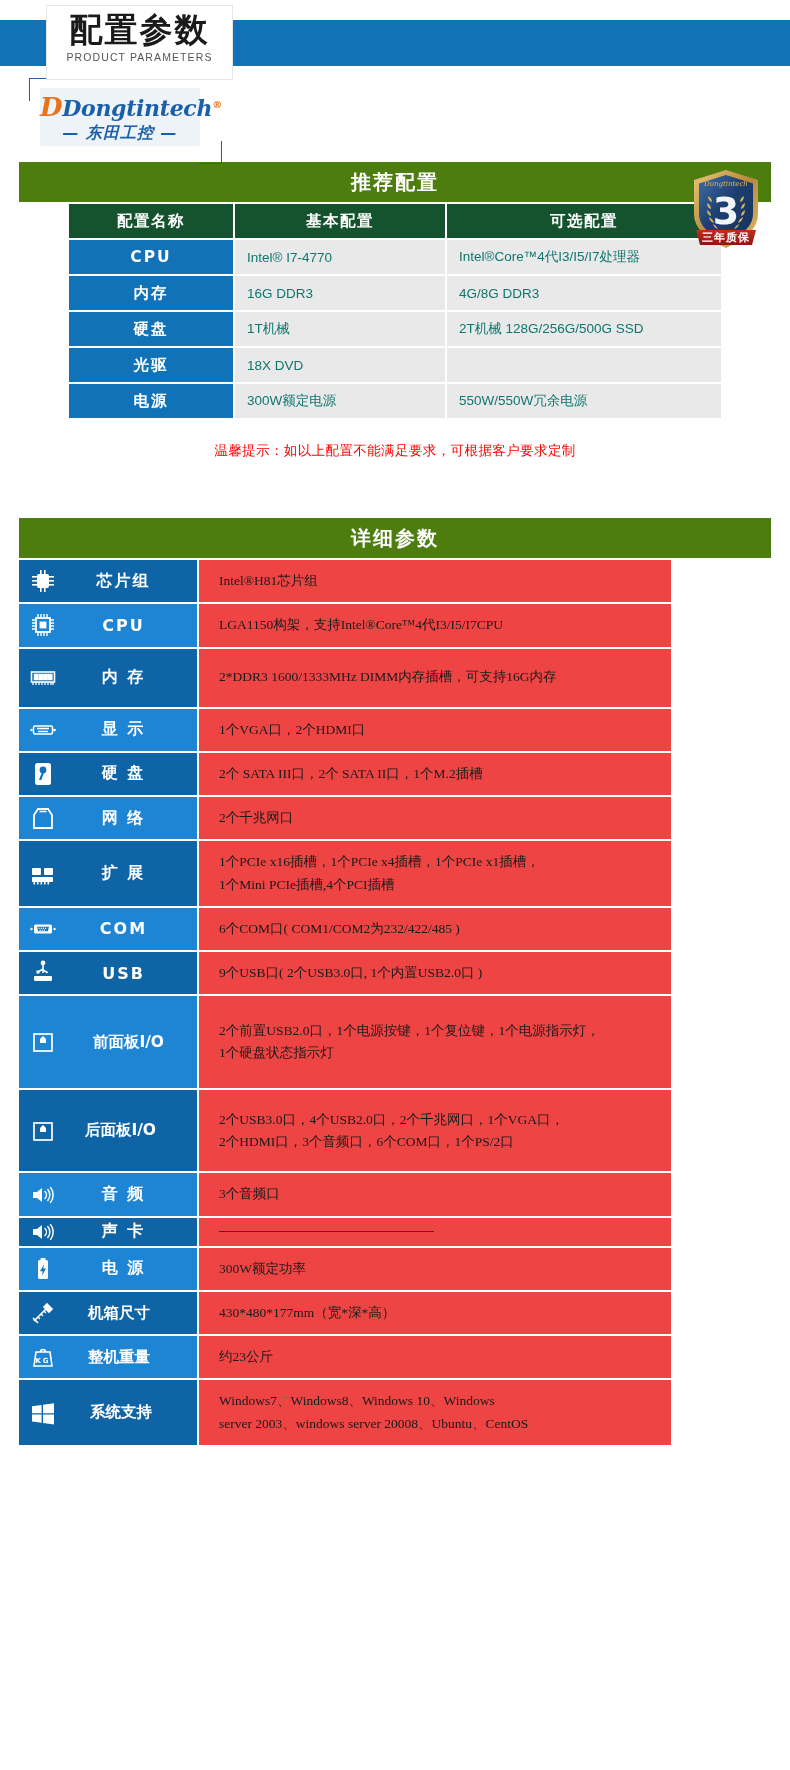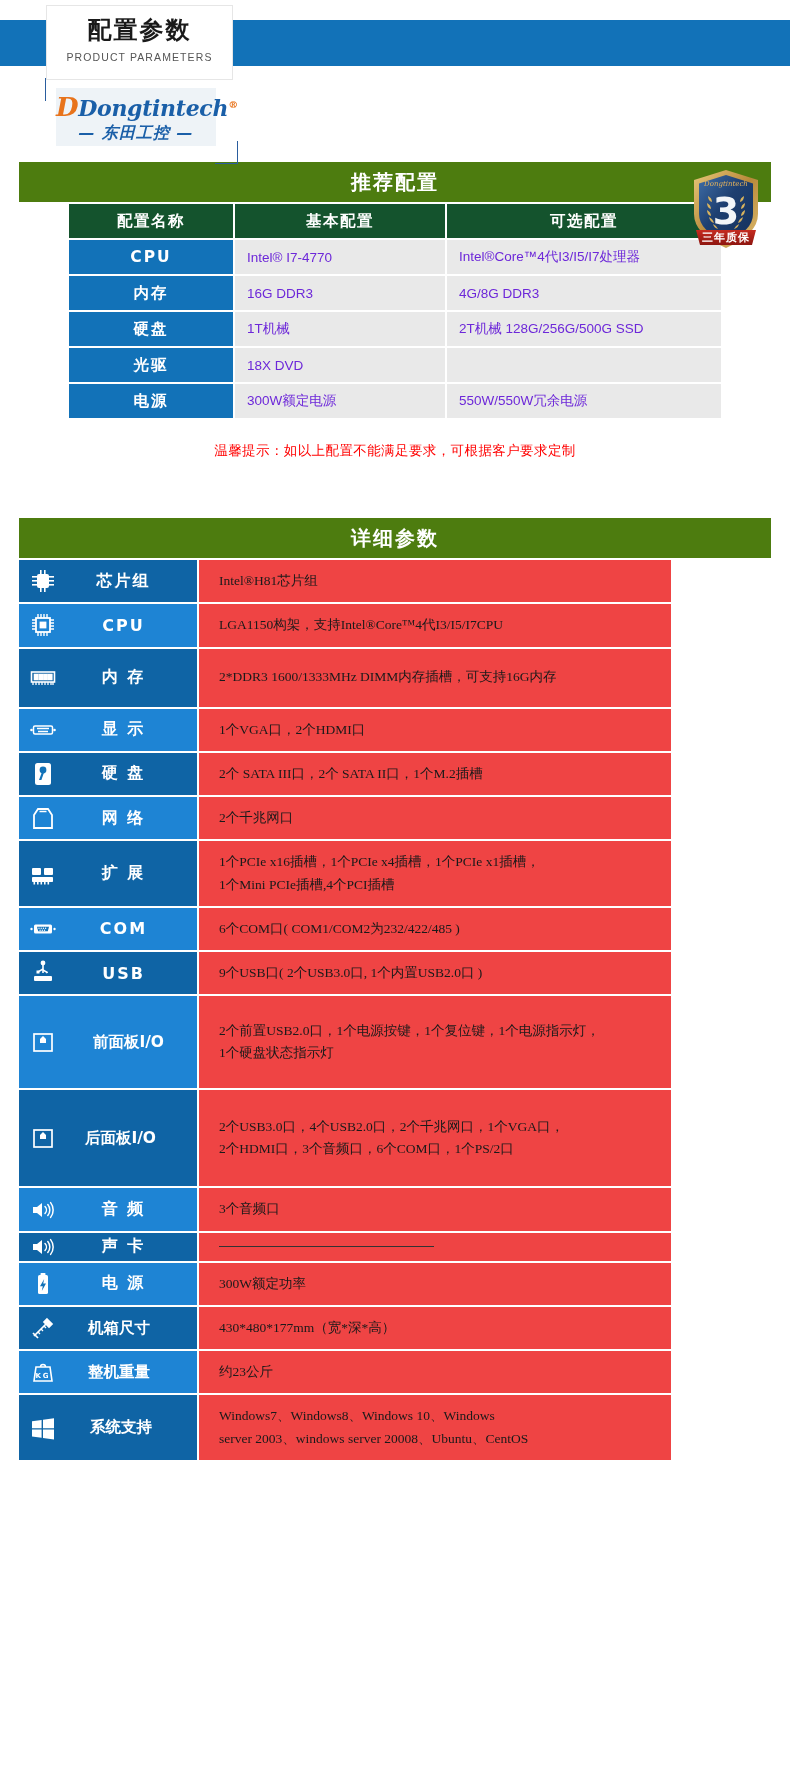--- a/index.html
+++ b/index.html
@@ -35,21 +35,21 @@
     top: 6px;
     width: 185px;
     height: 73px;
     background: #ffffff;
     box-shadow: 0 0 0 1px #e6e6e6;
     text-align: center;
     z-index: 3;
   }
   .header-plate .cn {
     font-family: "DejaVu Sans", sans-serif;
-    font-size: 24px;
+    font-size: 33px;
     font-weight: 700;
     letter-spacing: 2px;
     color: #1a1a1a;
     line-height: 40px;
     padding-top: 4px;
   }
   .header-plate .en {
     font-size: 10.5px;
     letter-spacing: 1.1px;
     color: #555;
@@ -61,21 +61,20 @@
   .logo-row {
     position: relative;
     height: 82px;
   }
   .logo-box {
     position: absolute;
     left: 40px;
     top: 8px;
     width: 160px;
     height: 58px;
-    margin-left: 16px;
   }
   .corner {
     position: absolute;
     width: 22px;
     height: 22px;
     border-color: #2a5d9e;
     border-style: solid;
     border-width: 0;
   }
   .corner.tl { left: -11px; top: -10px; border-left-width: 1.5px; border-top-width: 1.5px; }
@@ -162,21 +161,21 @@
     background: #1272b8;
     color: #fff;
     font-family: "DejaVu Sans", sans-serif;
     font-size: 15.5px;
     font-weight: 700;
     letter-spacing: 2px;
     text-align: center;
   }
   #rec-table td.val {
     background: #e9e9e9;
-    color: #6d28d9;
+    color: #0f766e;
     text-align: left;
     font-family: "Liberation Sans", "DejaVu Sans", sans-serif;
   }
   .colsep { width: 2px; padding: 0 !important; background: #fff !important; }
 
   .notice {
     text-align: center;
     color: #ff0000;
     font-size: 13.5px;
     font-family: "DejaVu Sans", sans-serif;
@@ -545,21 +544,21 @@
         </div>
       </td>
       <td class="dsep"></td>
       <td class="dval">
         <div>2个前置USB2.0口，1个电源按键，1个复位键，1个电源指示灯，</div>
         <div>1个硬盘状态指示灯</div>
       </td>
     </tr>
 
     <tr>
-      <td class="dlabel dark narrow" style="height:96px">
+      <td class="dlabel dark narrow" style="height:81px">
         <div class="dlabel-inner" style="gap:3px">
           <span class="ico">
             <svg width="28" height="28" viewBox="0 0 28 28" fill="none" stroke="#fff" stroke-width="1.7">
                   <rect x="5" y="6" width="18" height="17"></rect>
                   <path d="M11 11h6v4h-6z" fill="#fff" stroke="none"></path>
                   <path d="M11 11 l3 -3 l3 3" fill="#fff" stroke="none"></path>
                 </svg>
           </span>
           <span class="txt">后面板I/O</span>
         </div>

